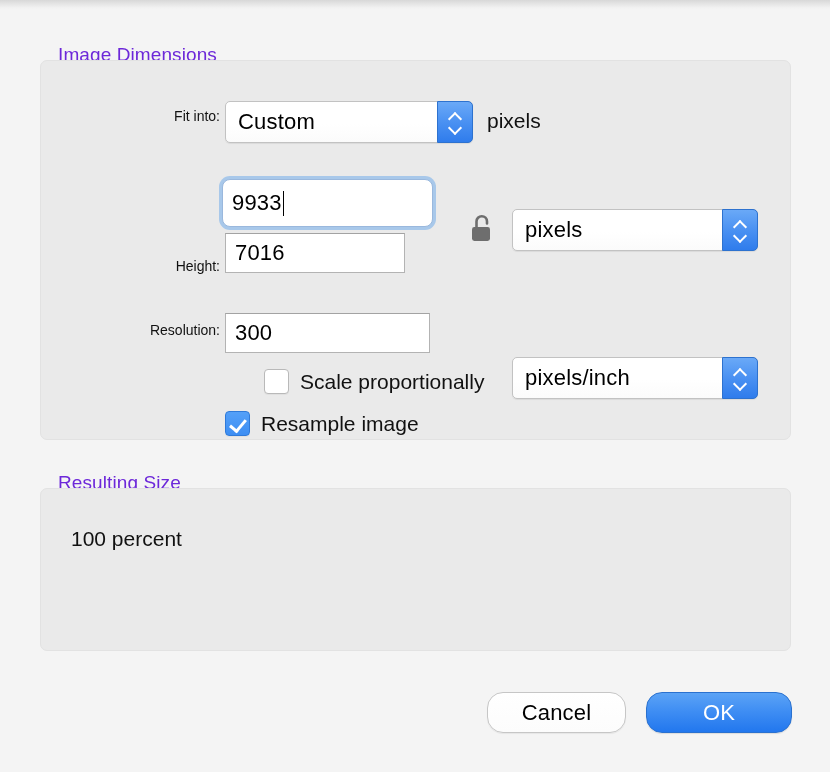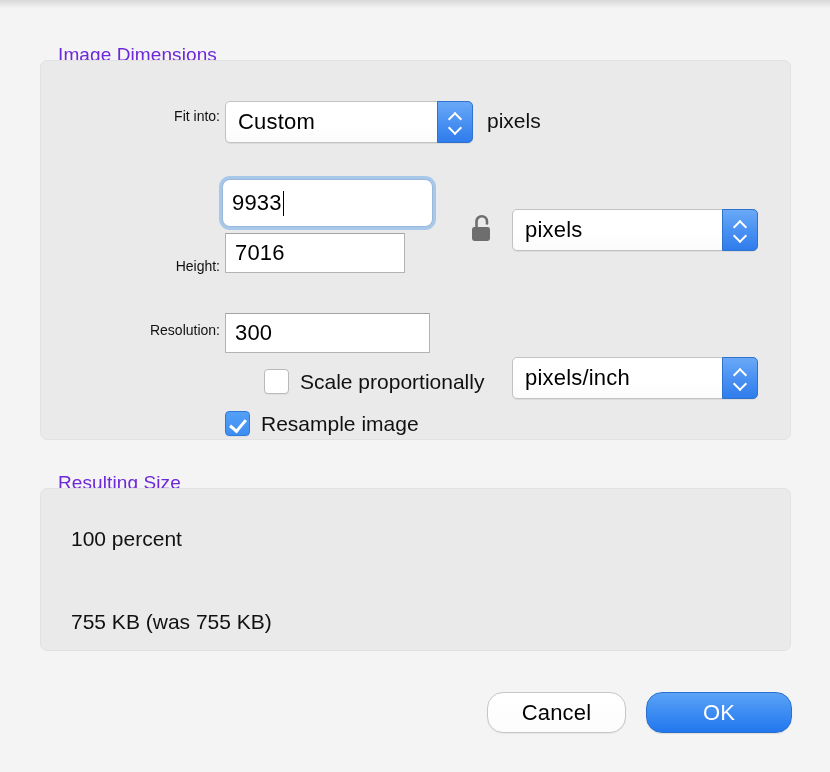--- a/index.html
+++ b/index.html
@@ -300,19 +300,18 @@
   <div class="checkbox-row" style="left: 225px; top: 402px;">
     <span class="checkbox checked"></span>
     <span class="checkbox-label">Resample image</span>
   </div>
 
   <div class="group-label" id="label-resulting">Resulting Size</div>
   <div class="group-box" id="box-resulting"></div>
 
   <div class="result-line" style="left: 71px; top: 518px;">100 percent</div>
 
-  <div class="result-line" style="left: 71px; top: 601px;">755 KB (was 755 KB)</div>
 
   <div class="btn btn-cancel" style="left: 487px; top: 683px; width: 139px; height: 41px;">Cancel</div>
 
   <div class="btn btn-ok" style="left: 646px; top: 683px; width: 146px; height: 41px;">OK</div>
 
 </div>
 
 </body></html>

